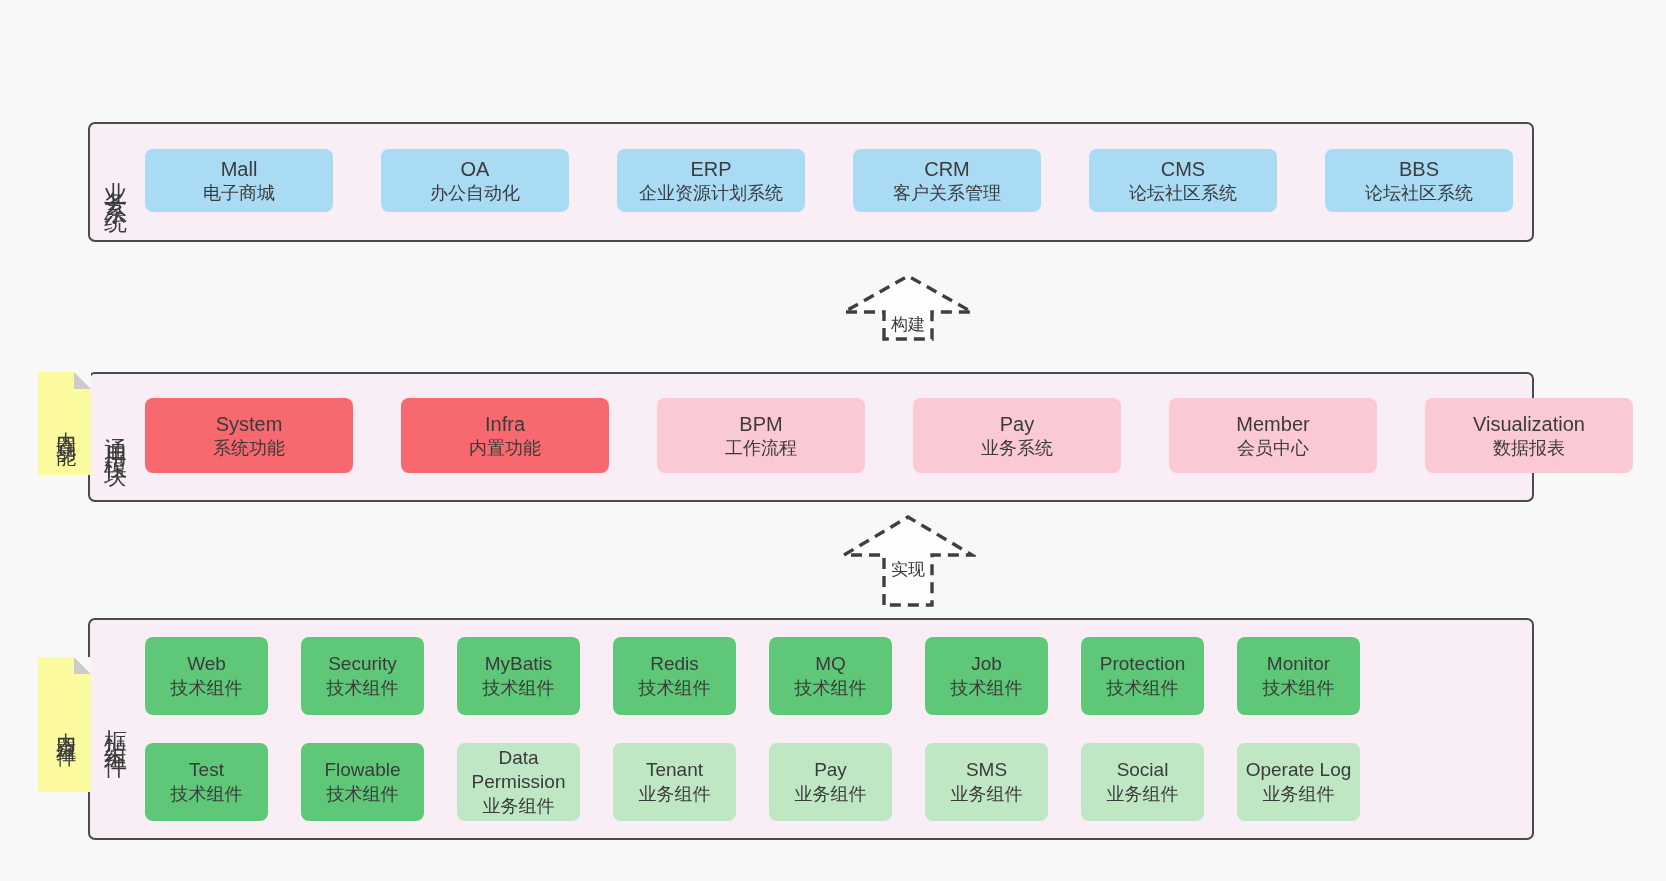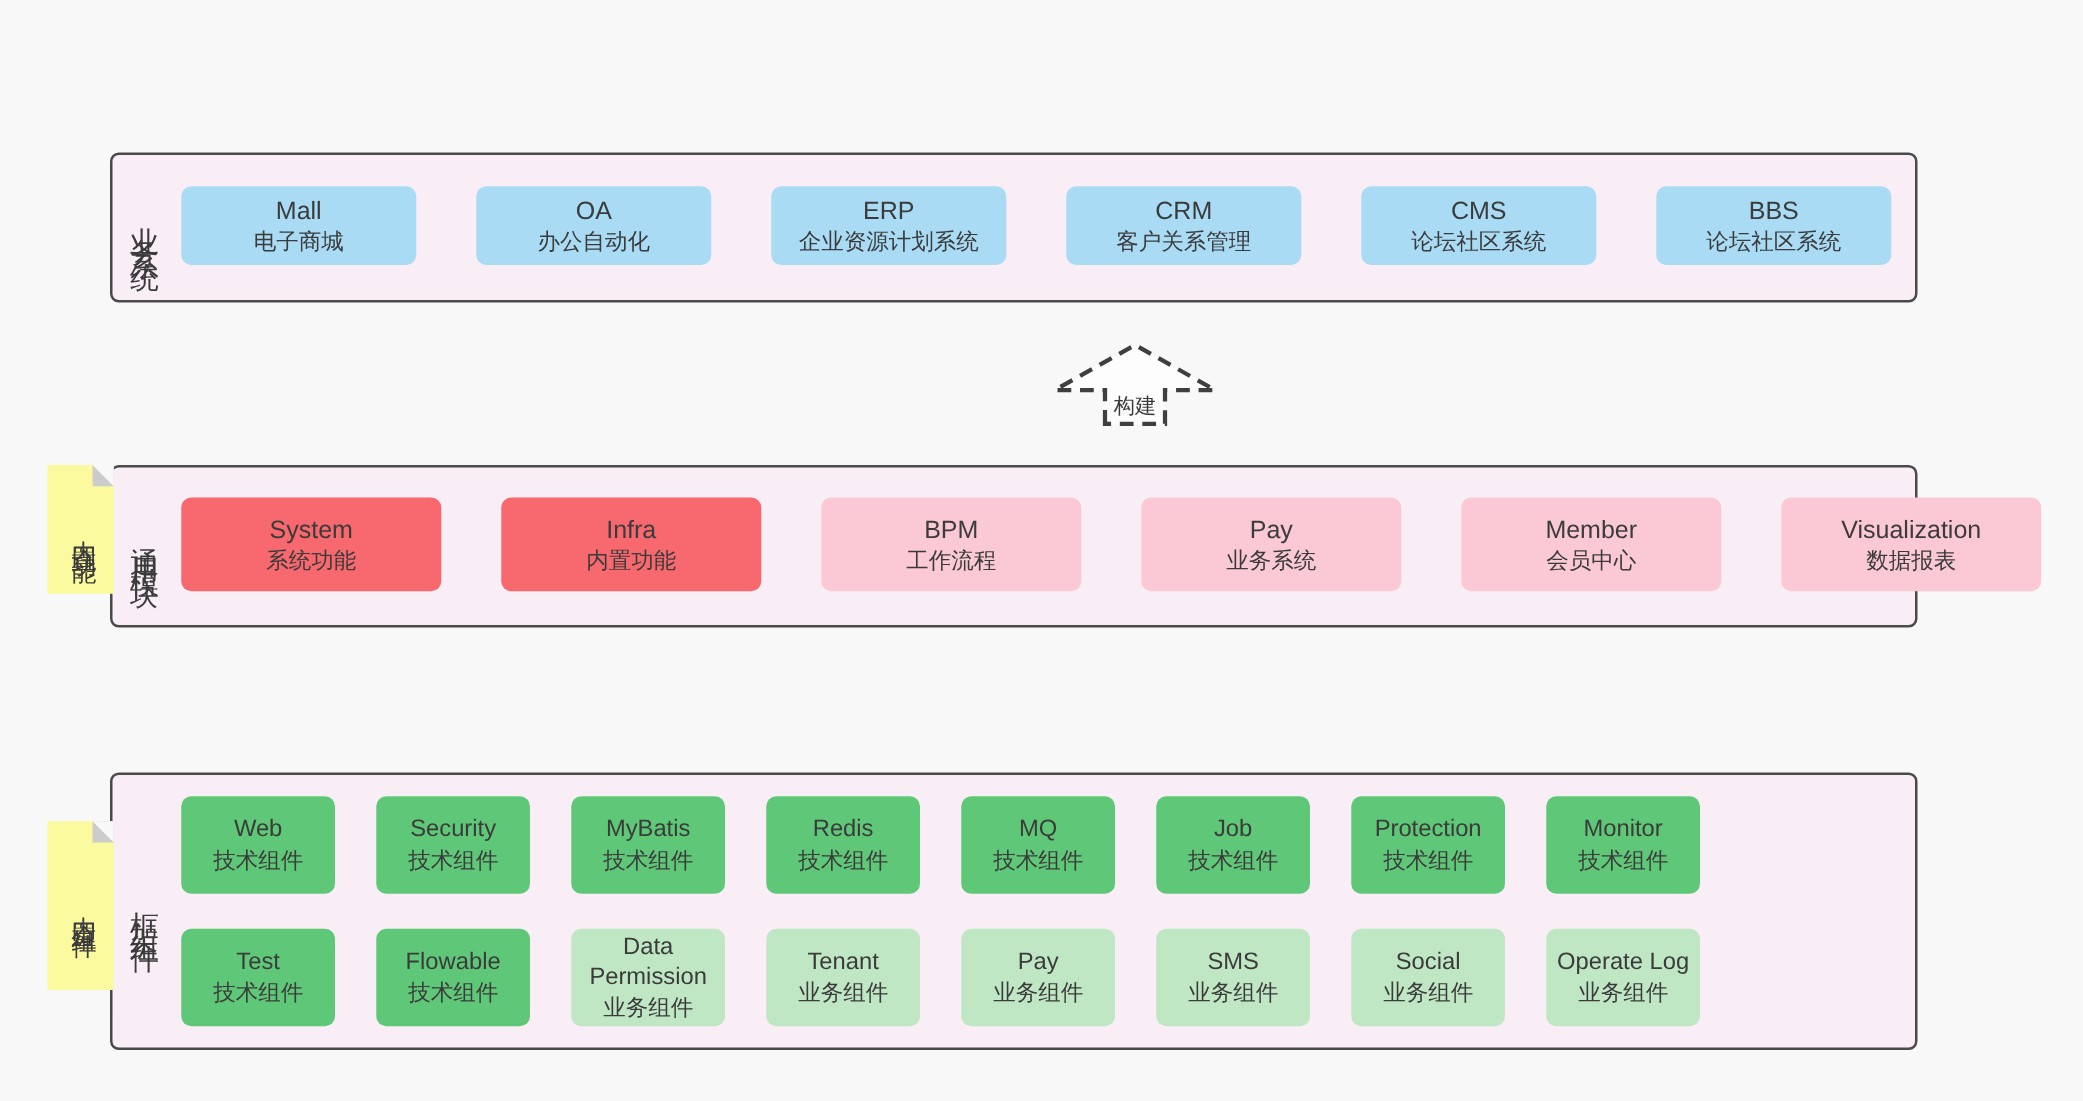--- a/index.html
+++ b/index.html
@@ -201,20 +201,26 @@
             <div class="box-subtitle">会员中心</div>
           </div>
           <div class="box variant-pink">
             <div class="box-title">Visualization</div>
             <div class="box-subtitle">数据报表</div>
           </div>
         </div>
       </div>
   </section>
 
+  <div class="arrow arrow-2">
+    <svg viewBox="0 0 136 96">
+      <path d="M44 93 L44 43 L4 43 L68 5 L132 43 L92 43 L92 93 Z" fill="#fdfdfd" stroke="#3f3f3f" stroke-width="3.4" stroke-dasharray="11 7" stroke-linejoin="miter"></path>
+    </svg>
+    <div class="arrow-label">实现</div>
+  </div>
 
   <section class="panel s3">
     <div class="sticky sticky-3">
       <span class="sticky-text">内置组件</span>
     </div>
     <div class="panel-label">框架组件</div>
     <div class="rows">
         <div class="row">
           <div class="box variant-green_dark">
             <div class="box-title">Web</div>

